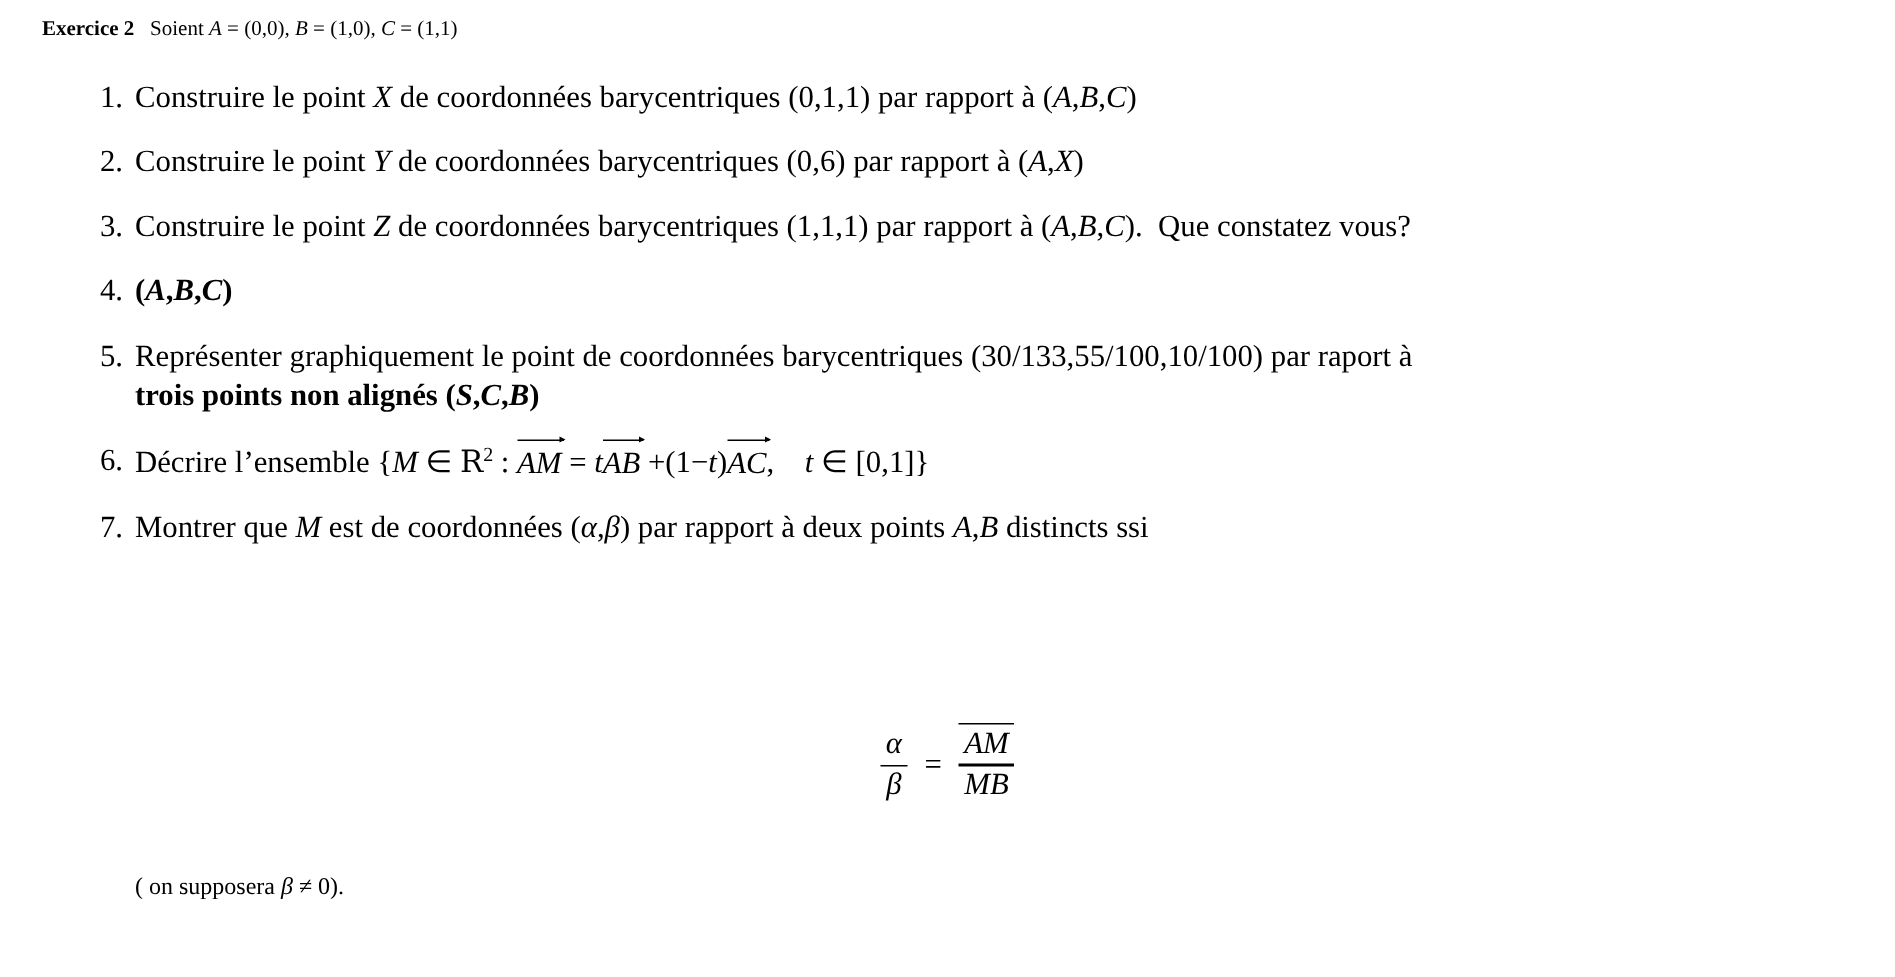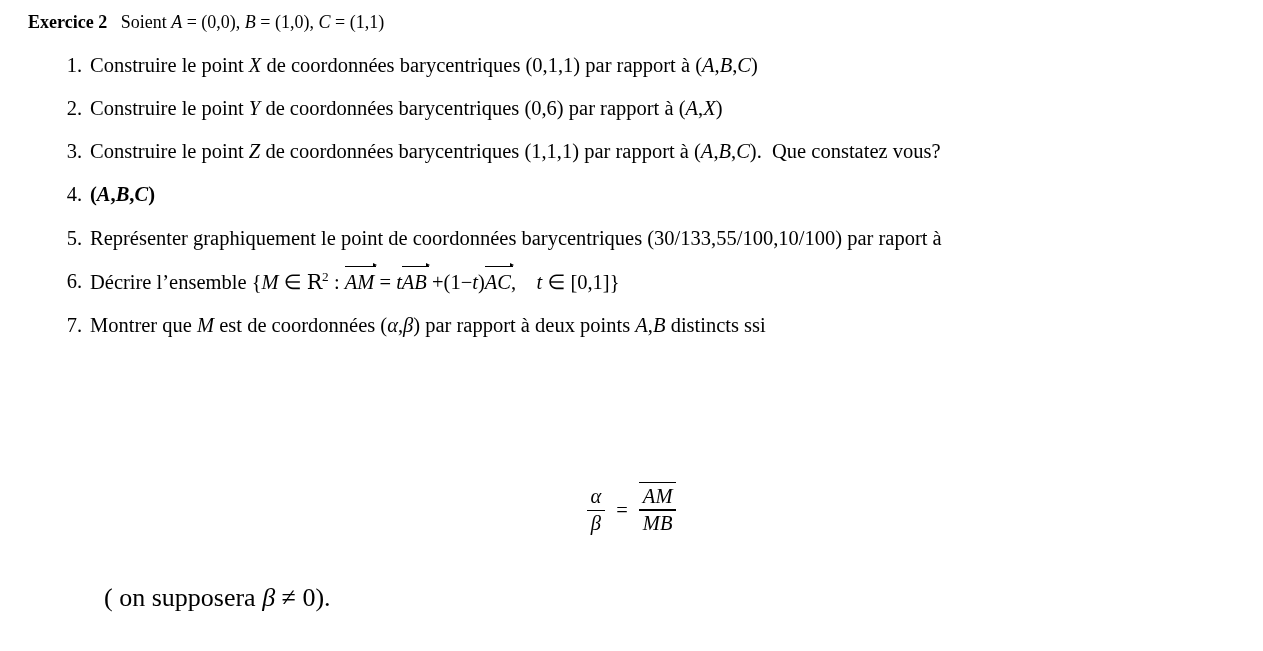--- a/index.html
+++ b/index.html
@@ -18,21 +18,21 @@
     position: relative;
     width: 1263px;
     height: 651px;
     padding: 0;
     box-sizing: border-box;
   }
   .ex-title {
     position: absolute;
     left: 28px;
     top: 12px;
-    font-size: 18px;
+    font-size: 14px;
     line-height: 1.2;
     white-space: nowrap;
   }
   .ex-title .bold {
     font-weight: bold;
   }
   .math {
     font-family: "Liberation Serif", serif;
     font-style: italic;
   }
@@ -145,23 +145,23 @@
     width: 100%;
     height: 1.2px;
     background: #000;
   }
   .eqsign {
     margin: 0 6px;
     font-style: normal;
   }
   .tail {
     position: absolute;
-    left: 104px;
+    left: 90px;
     top: 583px;
-    font-size: 26px;
+    font-size: 16px;
   }
 </style>
 </head>
 <body>
 
 <div class="page">
 
   <div class="ex-title">
     <span class="bold">Exercice 2</span>
     <span>&nbsp;&nbsp;Soient <span class="math">A</span> <span class="up">=</span> <span class="up">(0,0)</span>, <span class="math">B</span> <span class="up">=</span> <span class="up">(1,0)</span>, <span class="math">C</span> <span class="up">=</span> <span class="up">(1,1)</span></span>
@@ -185,20 +185,21 @@
     </li>
 
     <li>
       <span class="num">4.</span>
       <span class="indent2"><span class="up">(</span><span class="math">A</span><span class="up">,</span><span class="math">B</span><span class="up">,</span><span class="math">C</span><span class="up">)</span></span>
     </li>
 
     <li>
       <span class="num">5.</span>
       <span class="txt">Représenter graphiquement le point de coordonnées barycentriques <span class="up">(30/133,55/100,10/100)</span> par raport à</span>
+      <span class="indent2">trois points non alignés <span class="up">(</span><span class="math">S</span><span class="up">,</span><span class="math">C</span><span class="up">,</span><span class="math">B</span><span class="up">)</span></span>
     </li>
 
     <li>
       <span class="num">6.</span>
       <span class="txt">Décrire l’ensemble {<span class="math">M</span> <span class="up">∈</span> <span class="bb">R</span><sup class="exp">2</sup> <span class="up">:</span> <span class="vec">AM</span> <span class="up">=</span> <span class="math">t</span><span class="vec">AB</span> <span class="up">+</span><span class="up">(1−</span><span class="math">t</span><span class="up">)</span><span class="vec">AC</span><span class="up">,</span>&nbsp;&nbsp;&nbsp; <span class="math">t</span> <span class="up">∈ [0,1]</span>}</span>
     </li>
 
     <li>
       <span class="num">7.</span>
       <span class="txt">Montrer que <span class="math">M</span> est de coordonnées <span class="up">(</span><span class="math">α</span><span class="up">,</span><span class="math">β</span><span class="up">)</span> par rapport à deux points <span class="math">A</span><span class="up">,</span><span class="math">B</span> distincts ssi</span>

